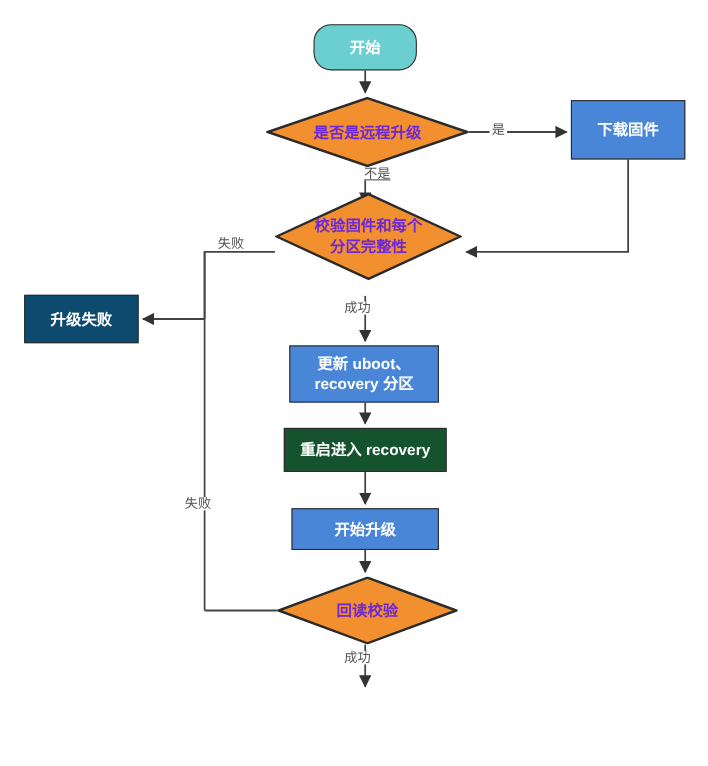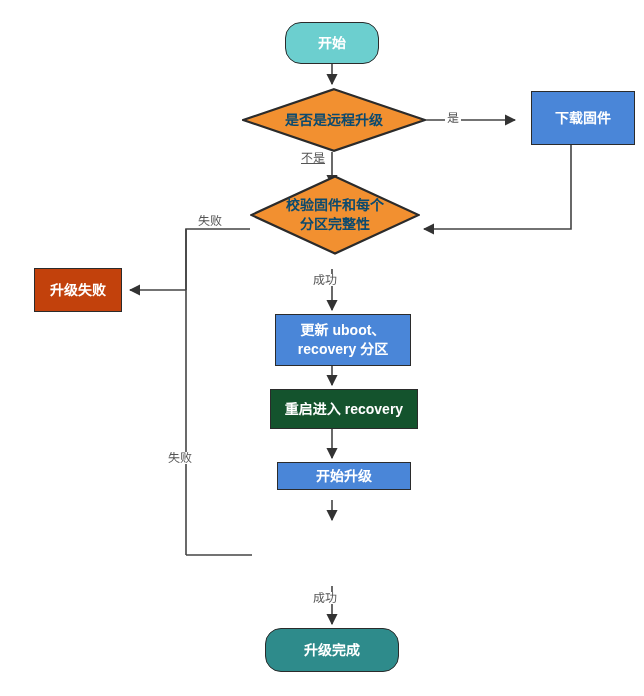--- a/index.html
+++ b/index.html
@@ -34,42 +34,41 @@
     text-align: center;
     color: #ffffff;
     font-weight: bold;
     line-height: 1.35;
     white-space: pre-line;
     z-index: 3;
   }
   .node.rect {
     border: 1.6px solid #2b2b2b;
     font-size: 14px;
-    margin-left: 12px;
   }
   .node.terminator {
     border: 1.6px solid #2b2b2b;
     border-radius: 16px;
     font-size: 14px;
   }
   .node.diamond-wrap {
     border: none;
     background: transparent;
   }
   .diamond-shape {
     position: absolute;
     left: 0;
     top: 0;
     width: 100%;
     height: 100%;
   }
   .diamond-label {
     position: relative;
     z-index: 2;
-    color: #0c4a6e;
+    color: #6d28d9;
     font-weight: bold;
     font-size: 14px;
     line-height: 1.35;
     white-space: pre-line;
     text-align: center;
     pointer-events: none;
   }
   .edge-label {
     position: absolute;
     color: #555555;
@@ -140,45 +139,48 @@
   </div>
 
   <div class="node diamond-wrap" style="left:250px; top:175px; width:170px; height:80px;">
     <svg class="diamond-shape" viewBox="0 0 170 80" preserveAspectRatio="none">
       <polygon points="85,1.4 168.6,40 85,78.6 1.4,40" fill="#f29030" stroke="#2b2b2b" stroke-width="2.2"></polygon>
     </svg>
     <span class="diamond-label">校验固件和每个
 分区完整性</span>
   </div>
 
-  <div class="node rect" style="left:22px; top:268px; width:88px; height:44px; background:#c2410c;">
+  <div class="node rect" style="left:22px; top:268px; width:104px; height:44px; background:#0c4a6e;">
     <span>升级失败</span>
   </div>
 
   <div class="node rect" style="left:263px; top:314px; width:136px; height:52px; background:#4a86d8;text-align:center;">
     <span>更新 uboot、
 recovery 分区</span>
   </div>
 
   <div class="node rect" style="left:258px; top:389px; width:148px; height:40px; background:#14532d;">
     <span>重启进入 recovery</span>
   </div>
 
-  <div class="node rect" style="left:265px; top:462px; width:134px; height:28px; background:#4a86d8;">
+  <div class="node rect" style="left:265px; top:462px; width:134px; height:38px; background:#4a86d8;">
     <span>开始升级</span>
   </div>
 
+  <div class="node diamond-wrap" style="left:252px; top:524px; width:164px; height:62px;">
+    <svg class="diamond-shape" viewBox="0 0 164 62" preserveAspectRatio="none">
+      <polygon points="82,1.2 162.8,31 82,60.8 1.2,31" fill="#f29030" stroke="#2b2b2b" stroke-width="2.2"></polygon>
+    </svg>
+    <span class="diamond-label">回读校验</span>
+  </div>
 
-  <div class="node terminator" style="left:265px; top:628px; width:134px; height:44px; background:#2e8b8b;">
-    <span>升级完成</span>
-  </div>
 
   <span class="edge-label" style="left:445px; top:112px;">是</span>
 
-  <span class="edge-label" style="left:299px; top:152px;text-decoration:underline;">不是</span>
+  <span class="edge-label" style="left:329px; top:152px;text-decoration:underline;">不是</span>
 
   <span class="edge-label" style="left:196px; top:215px;">失败</span>
 
   <span class="edge-label" style="left:311px; top:274px;">成功</span>
 
   <span class="edge-label" style="left:166px; top:452px;">失败</span>
 
   <span class="edge-label" style="left:311px; top:592px;">成功</span>
 
 </div>

